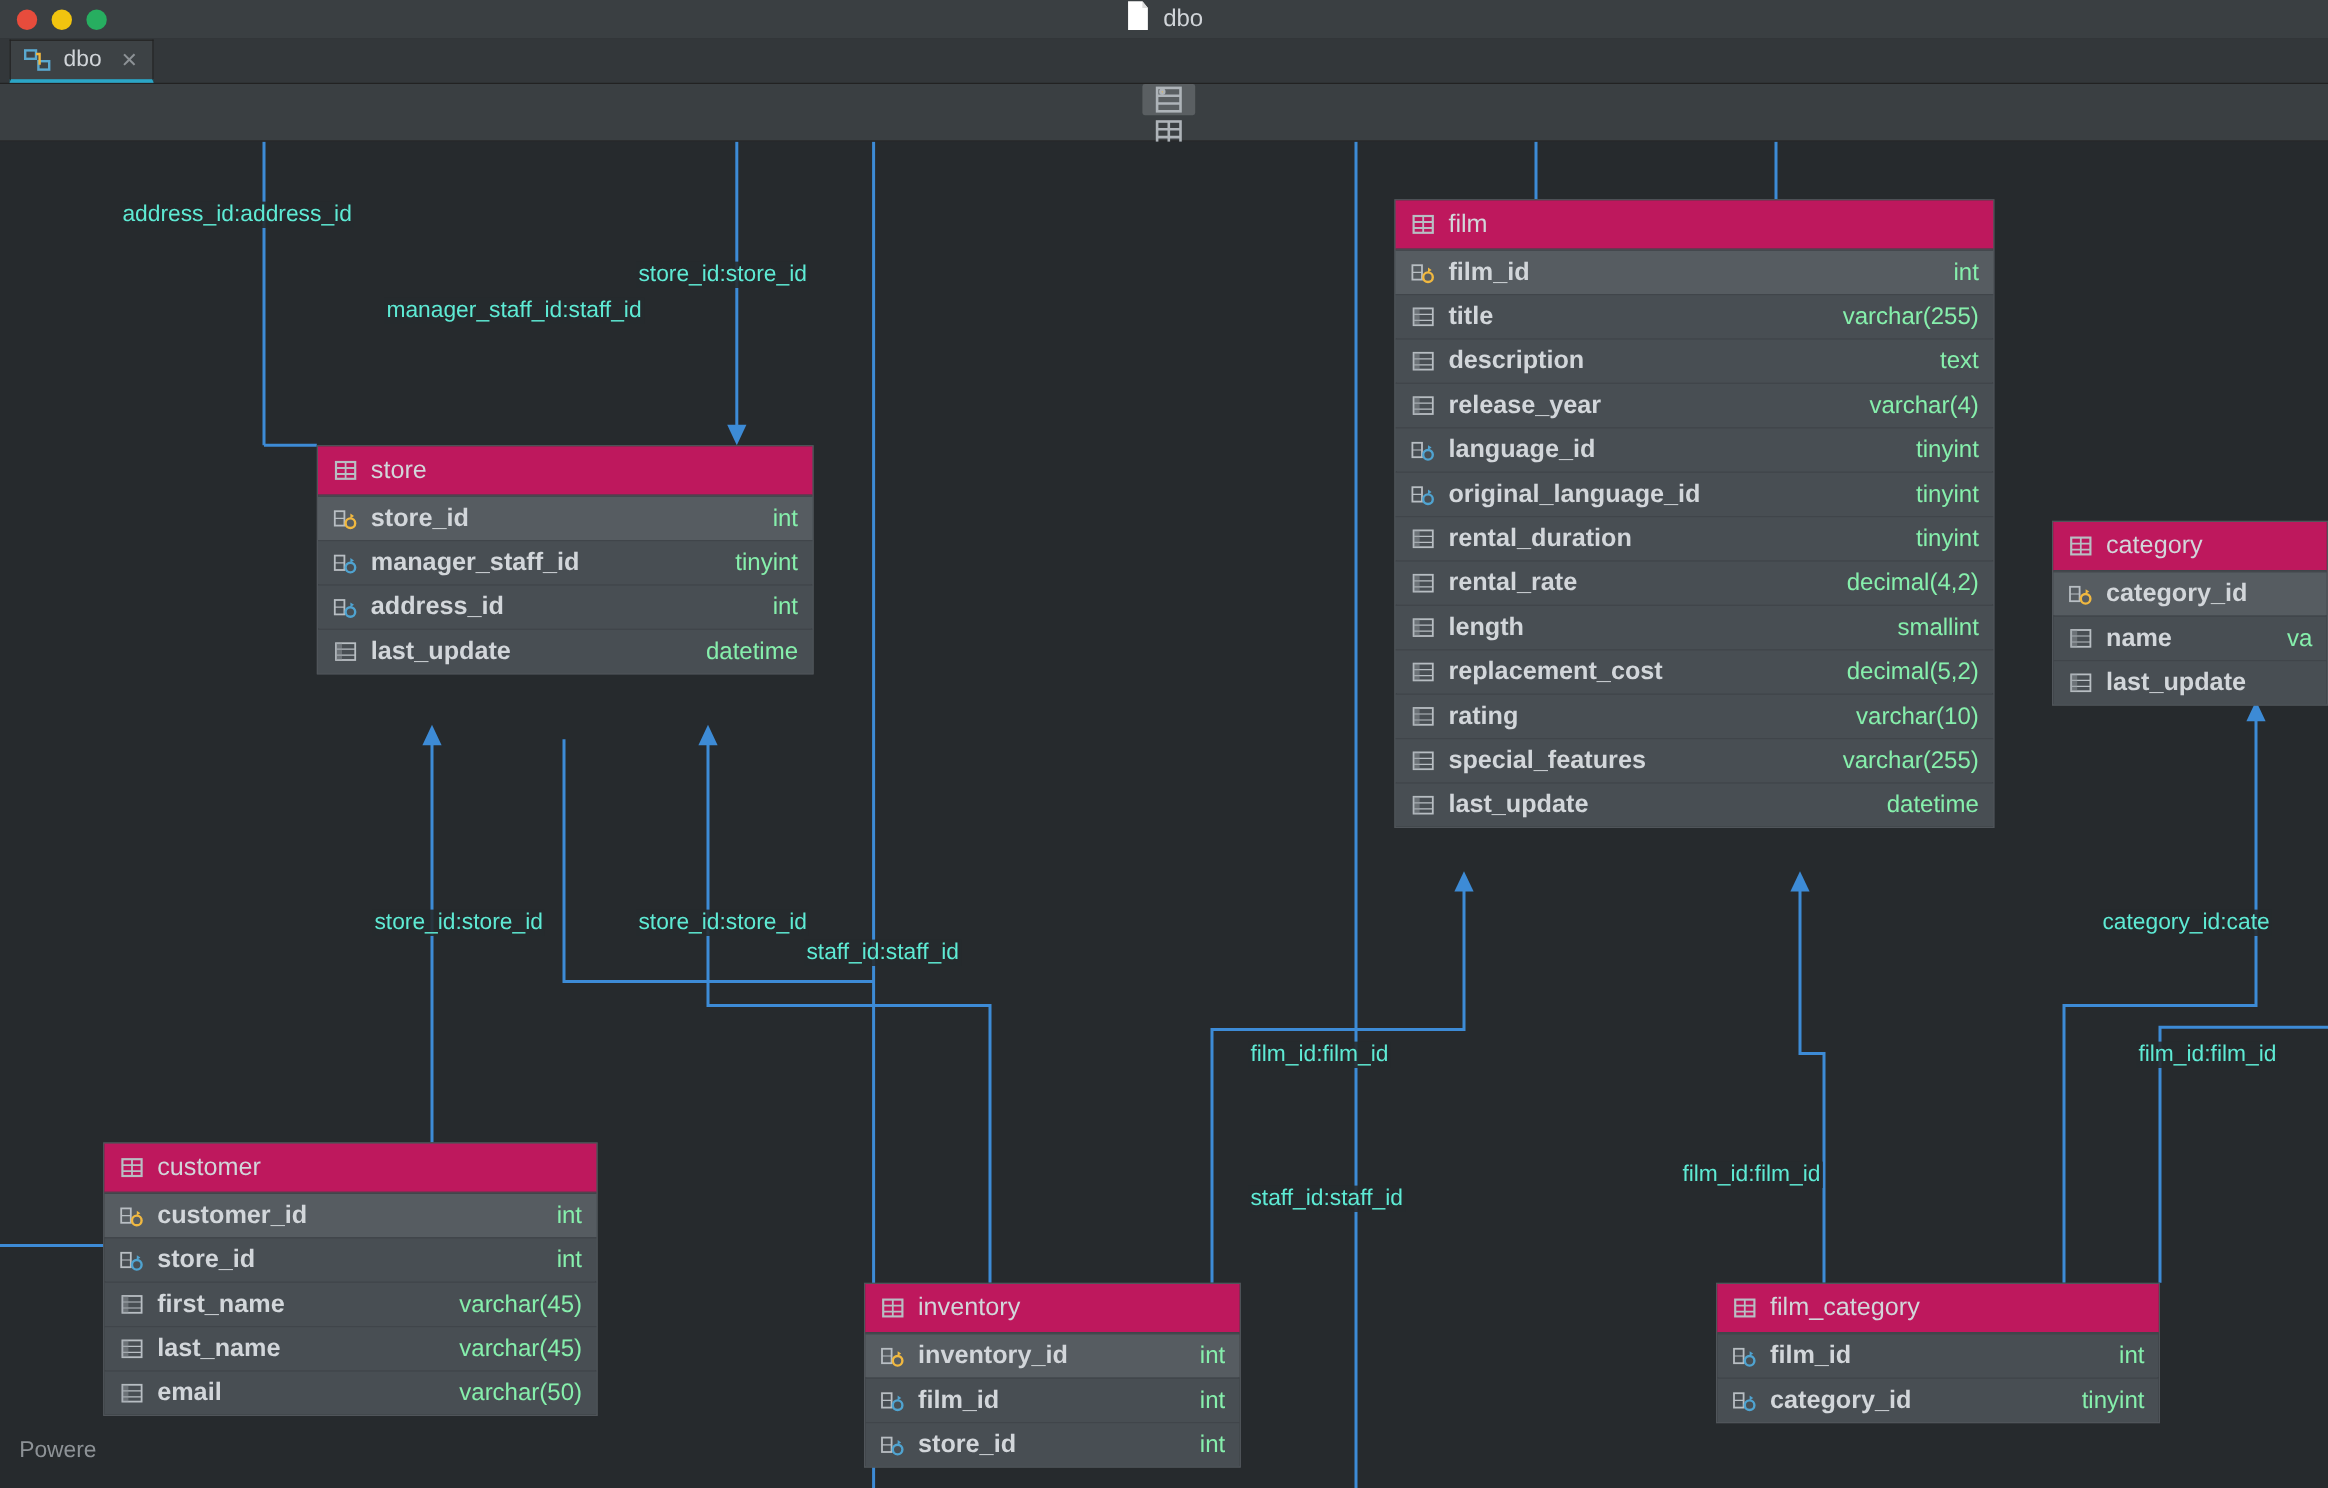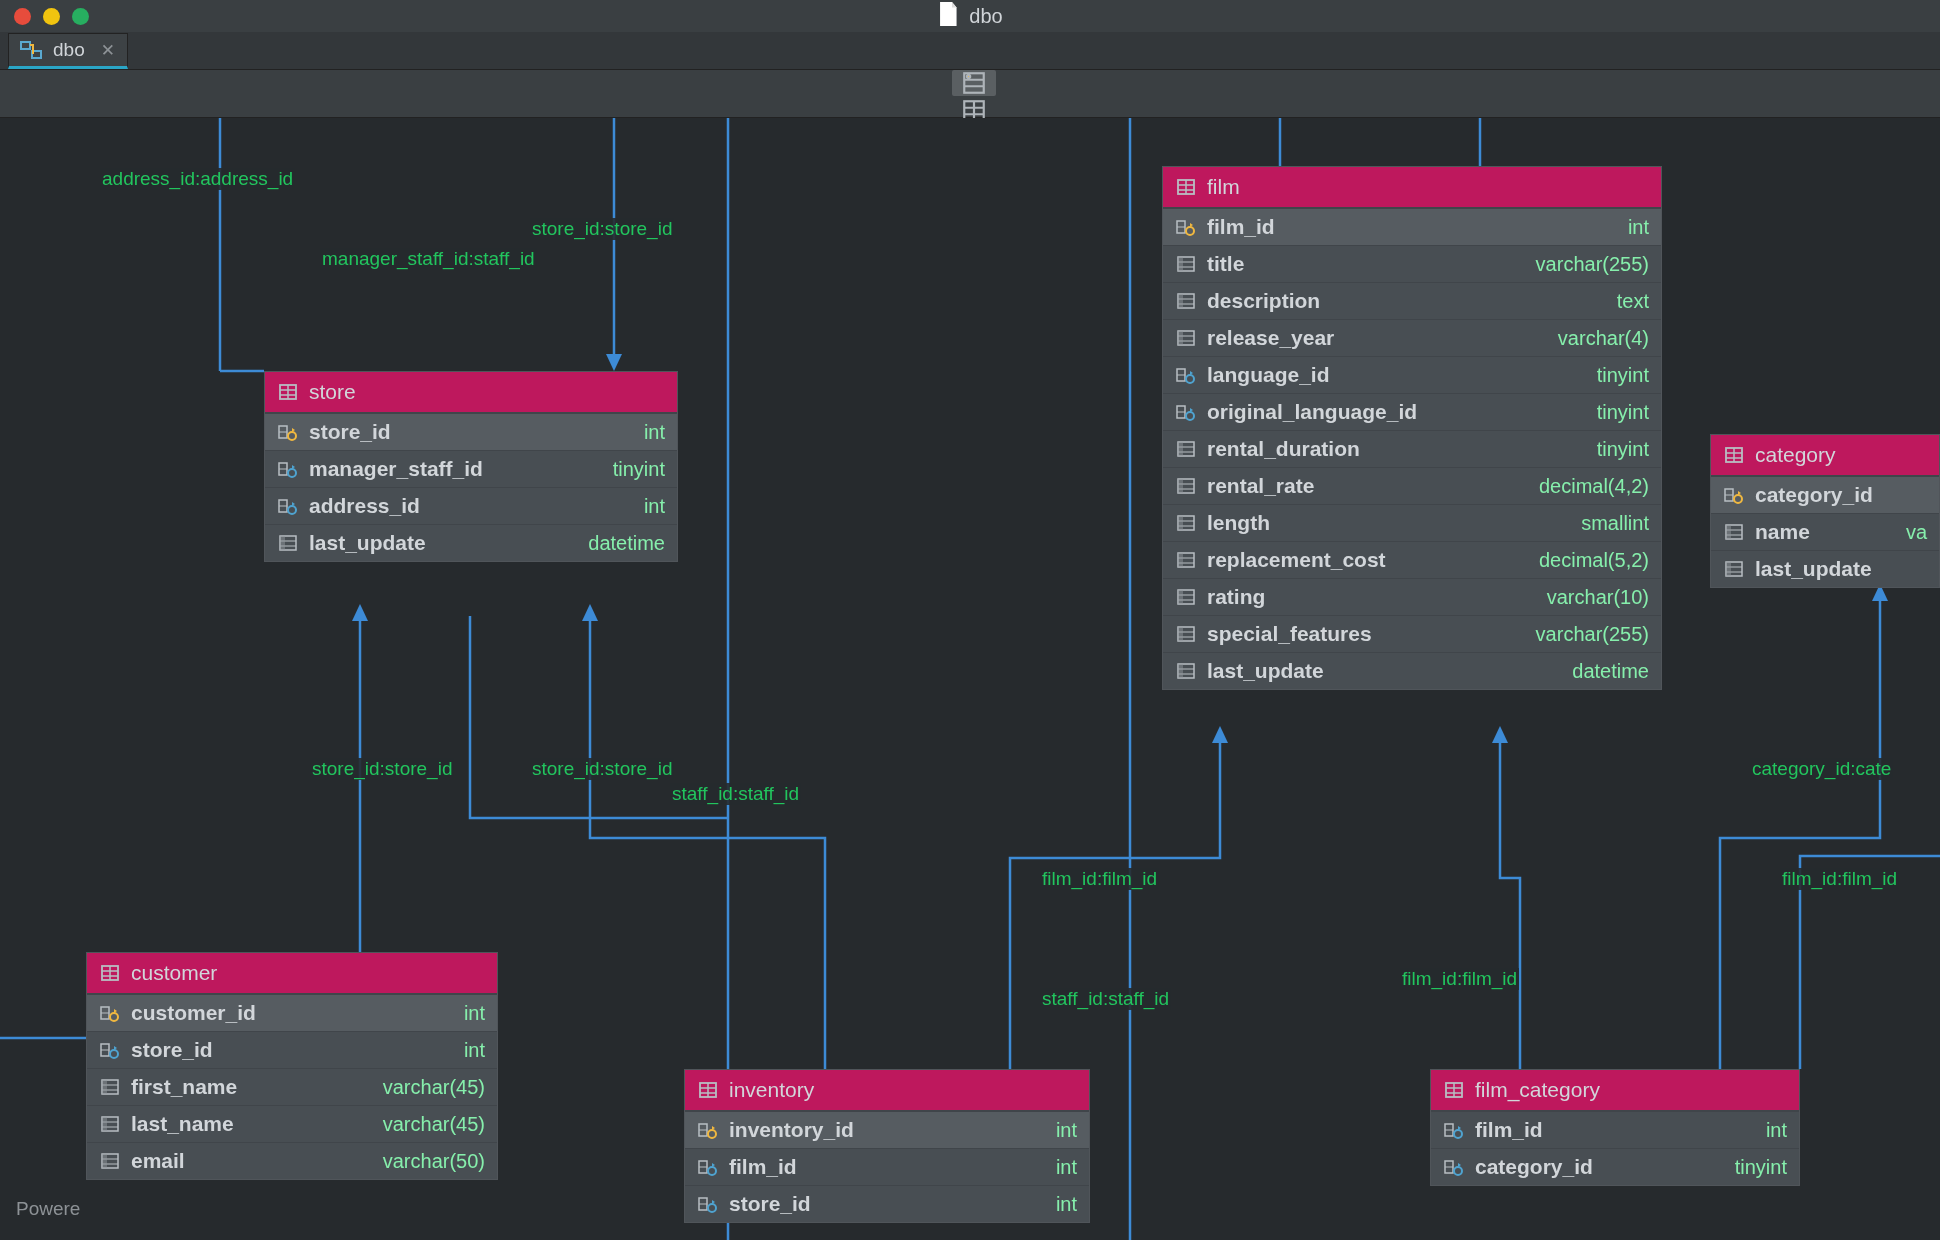--- a/index.html
+++ b/index.html
@@ -26,40 +26,40 @@
 .tbtn { width:44px; height:40px; display:flex; align-items:center; justify-content:center; color:#aeb4b9; border-radius:2px; }
 .tbtn.sel { background:#5a5f62; }
 .tgap { width:16px; }
 .tbtn svg { width:26px; height:26px; stroke:#aeb4b9; fill:none; stroke-width:2; }
 
 
 .canvas { position:absolute; left:0; top:118px; right:0; bottom:0; background:#262a2d; overflow:hidden; }
 svg.links { position:absolute; left:0; top:0; width:100%; height:100%; pointer-events:none; }
 svg.links path, svg.links line { stroke:#3d8bd6; stroke-width:2.5; fill:none; }
 svg.links polygon { fill:#3d8bd6; }
-.linklabel { position:absolute; color:#22c55e; font-size:19px; white-space:nowrap; background:rgba(38,42,45,0.9); padding:0 2px; }
+.linklabel { position:absolute; color:#5eead4; font-size:19px; white-space:nowrap; background:rgba(38,42,45,0.9); padding:0 2px; }
 .powered { position:absolute; left:16px; bottom:20px; color:#8d9296; font-size:19px;text-align:center; }
 
 
 .entity { position:absolute; border:1px solid #50555a; background:#484e53; box-shadow:0 0 0 1px #222 inset; }
 .entity .ehead { display:flex; align-items:center; gap:10px; padding:8px 12px; background:#be185d; border-bottom:1px solid #40454a; color:#d2d6da; font-size:21px; }
 .entity .ehead svg { width:20px; height:20px; }
 .entity .erow { display:flex; align-items:center; justify-content:space-between; padding:6px 12px; background:#484e53; border-top:1px solid #40454a; color:#d2d6da; }
 .entity .erow .l { display:flex; align-items:center; gap:10px; font-weight:bold; font-size:21px; }
 .entity .erow .r { color:#86efac; font-size:20px; font-weight:normal; }
 .entity .erow.pk { background:#565c61; }
 .rowicon { width:22px; height:22px; display:flex; align-items:center; justify-content:center; }
 .rowicon svg { width:22px; height:22px; }
 
 
 #t-store        { left:264px;  top:253px; width:414px; }
 #t-film         { left:1162px; top:48px;  width:500px; }
 #t-category     { left:1710px; top:280px; width:230px;margin-top:36px; } 
 #t-customer     { left:86px;   top:834px; width:412px; }
-#t-inventory    { left:684px;  top:951px; width:406px; }
+#t-inventory    { left:720px;  top:951px; width:314px; }
 #t-film_category{ left:1430px; top:951px; width:370px; }
 </style>
 </head>
 <body>
 
 <div class="titlebar">
   <div class="traffic">
     <div class="dot red"></div>
     <div class="dot yellow"></div>
     <div class="dot green"></div>

